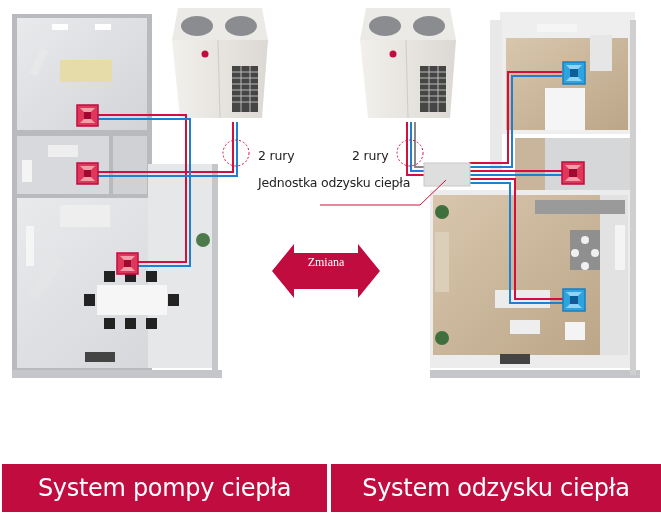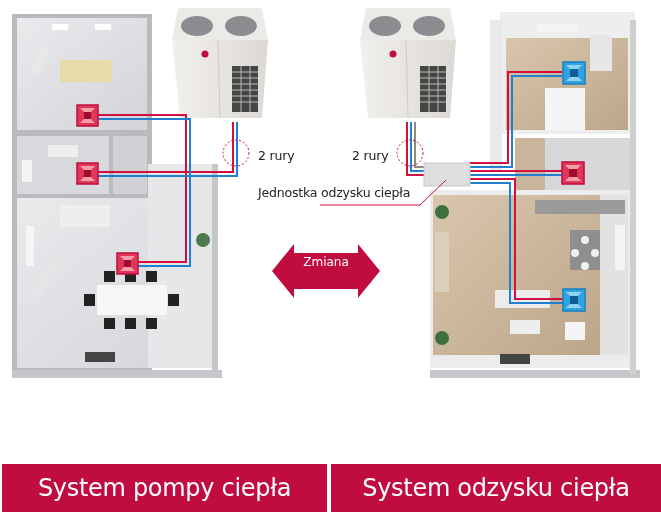--- a/index.html
+++ b/index.html
@@ -1,20 +1,20 @@
 <!DOCTYPE html>
 <html><head>
 <meta charset="utf-8">
 <style>
   html, body { margin:0; padding:0; background:#ffffff; }
   body { width:661px; height:514px; position:relative; overflow:hidden; font-family:"DejaVu Sans", sans-serif; }
   svg { position:absolute; left:0; top:0; }
   .label { position:absolute; font-size:12.5px; color:#222; white-space:nowrap; letter-spacing:-0.2px;text-align:right; }
   .banner { position:absolute; top:464px; height:48px; background:#c10c40; color:#fff; display:flex; align-items:center; justify-content:center; font-size:24px; letter-spacing:-0.3px; }
-  .arrow-text { position:absolute; left:276px; top:255px; width:100px; text-align:center; color:#fff; font-size:12px; line-height:15px; }
+  .arrow-text { position:absolute; left:276px; top:255px; width:100px; text-align:center; color:#fff; font-size:12px; line-height:15px;font-family:Liberation Serif, serif; }
 </style>
 </head>
 <body>
 
 <svg width="661" height="514" viewBox="0 0 661 514">
   <defs>
     <linearGradient id="wallL" x1="0" y1="0" x2="1" y2="1">
       <stop offset="0" stop-color="#e9eaec"></stop>
         <stop offset="1" stop-color="#d2d4d8"></stop>
     </linearGradient>
@@ -212,20 +212,20 @@
     <rect x="570" y="296" width="8" height="8" fill="#0f5d96"></rect>
   </g>
 
   <g>
     <polygon points="272,271 294,244 294,253 358,253 358,244 380,271 358,298 358,289 294,289 294,298" fill="#c10c40"></polygon>
   </g>
 </svg>
 
 <div class="label" style="left:258px;top:148px;">2 rury</div>
 <div class="label" style="left:352px;top:148px;">2 rury</div>
-<div class="label" style="left:258px;top:185px;">Jednostka odzysku ciepła</div>
+<div class="label" style="left:258px;top:175px;">Jednostka odzysku ciepła</div>
 
 <div class="arrow-text">
   <div>Zmiana</div>
 </div>
 
 <div class="banner" style="left:2px;width:325px;">System pompy ciepła</div>
 <div class="banner" style="left:331px;width:330px;text-align:center;">System odzysku ciepła</div>
 
 </body></html>

